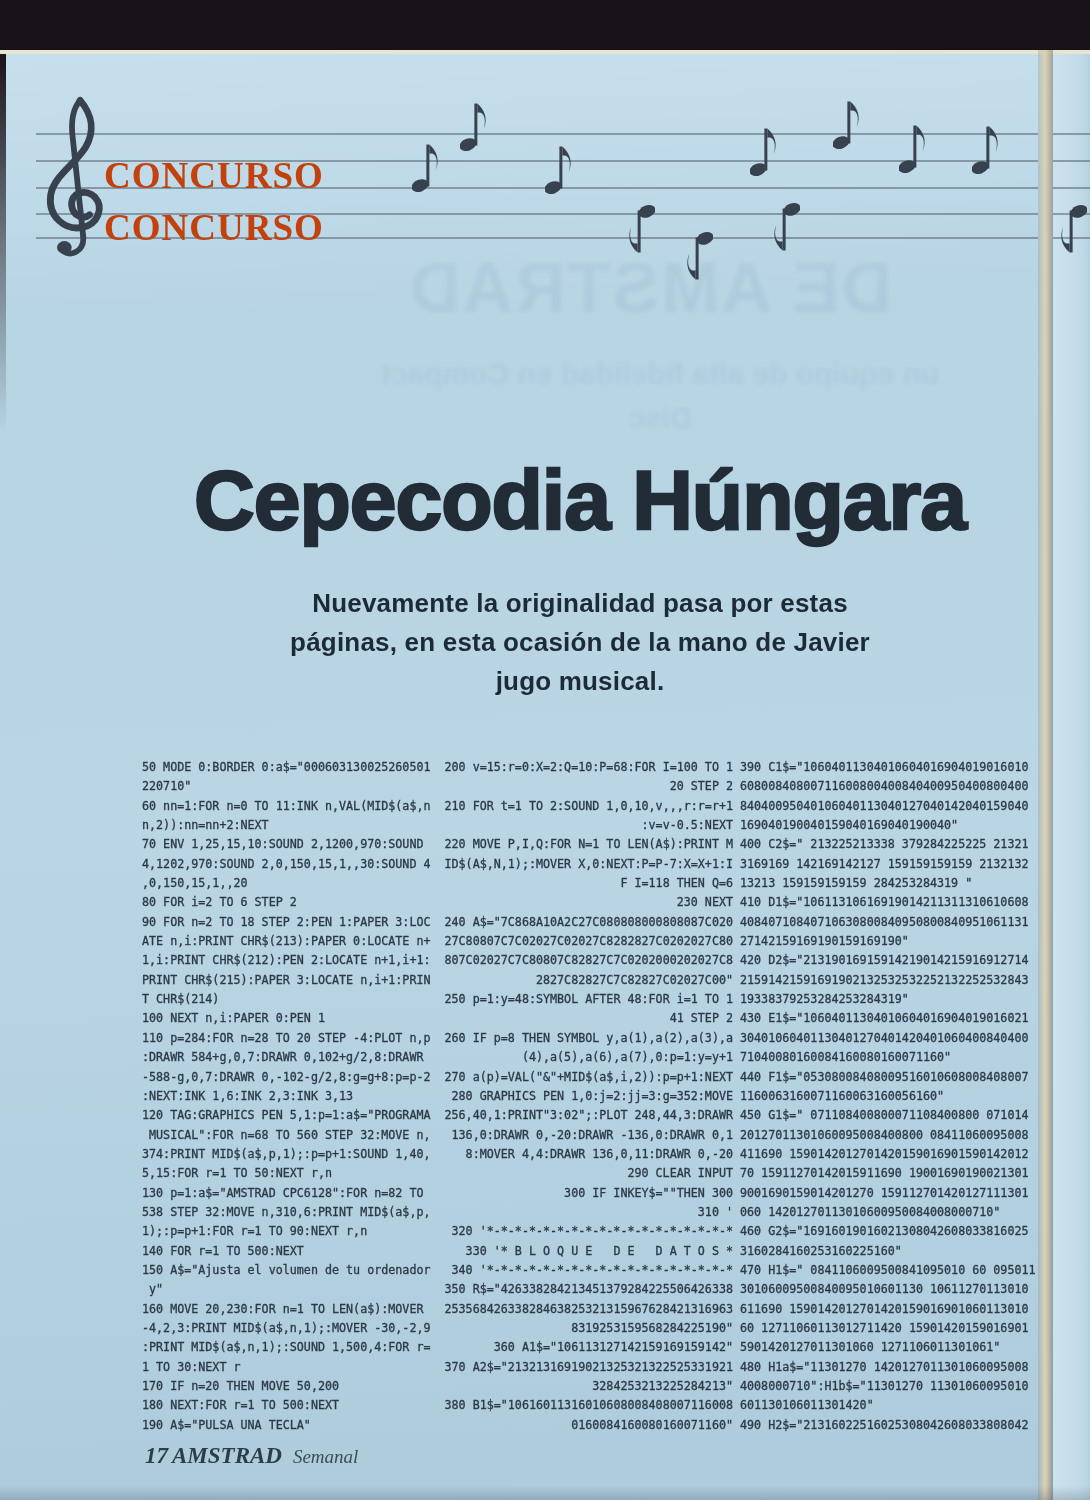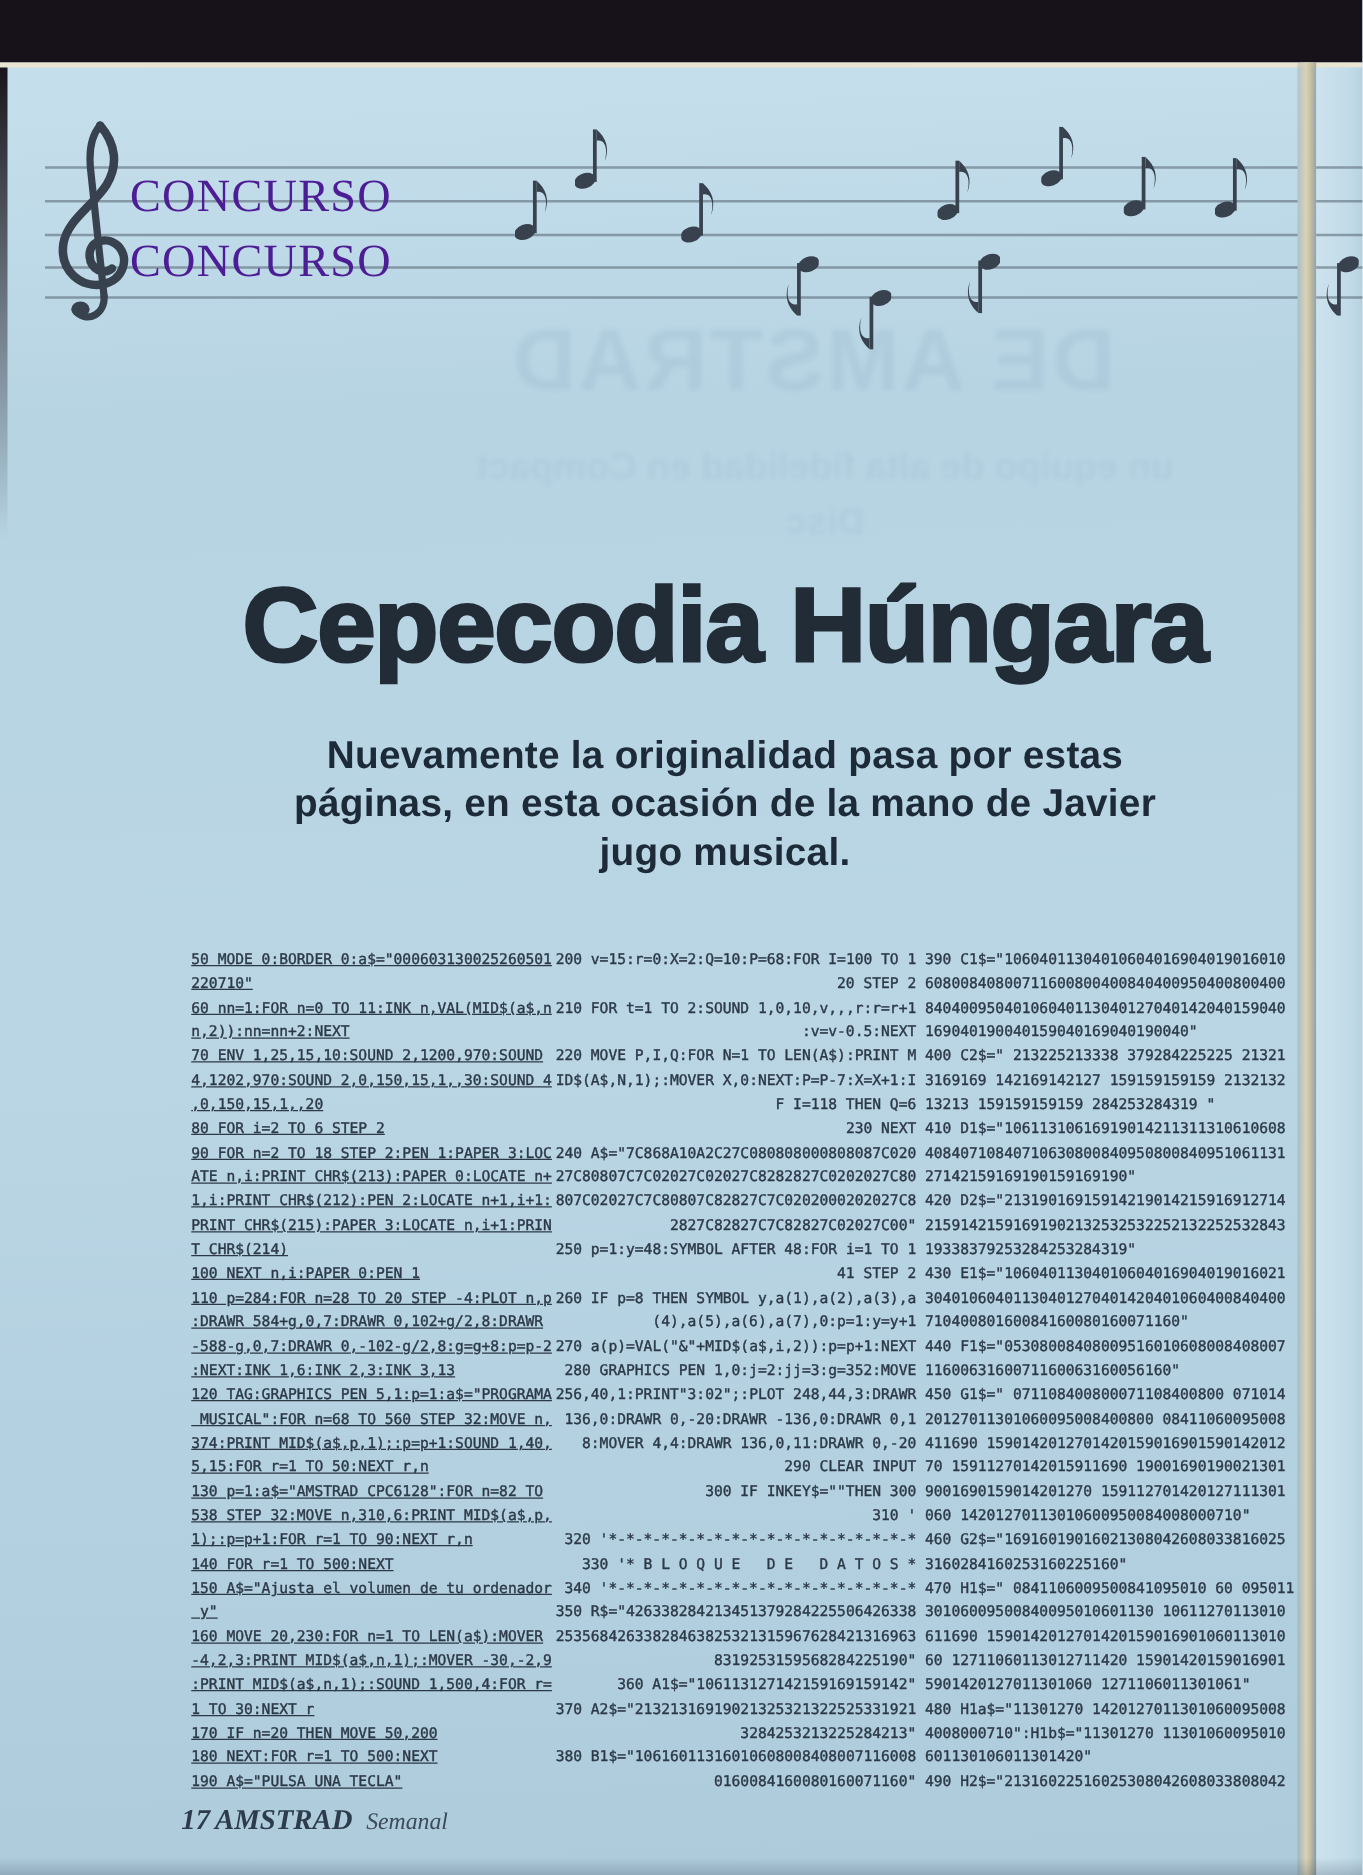--- a/index.html
+++ b/index.html
@@ -22,34 +22,34 @@
   
   .fold { position:absolute; left:1038px; top:50px; width:15px; height:1450px;
     background:linear-gradient(90deg, rgba(90,85,60,.18) 0%, #d9d2b6 45%, #cfc7a9 60%, rgba(80,75,55,.38) 100%); }
   .strip { position:absolute; left:1053px; top:54px; width:37px; height:1446px;
     background:linear-gradient(90deg,#cde2ee 0%,#c2dbe8 70%,#b6d2e1 100%); }
 
   
   .staff-line { position:absolute; left:36px; width:1002px; height:2px; background:rgba(84,99,112,.55); }
   .staff-line.strip-seg { left:1053px; width:37px; }
 
-  .section-title { position:absolute; left:104px; top:132px; font-family:"Liberation Serif", serif;
-    font-weight:normal; font-size:37px; line-height:52px; letter-spacing:1px; color:#4c1d95; }
+  .section-title { position:absolute; left:104px; top:150px; font-family:"Liberation Serif", serif;
+    font-weight:bold; font-size:37px; line-height:52px; letter-spacing:1px; color:#c2410c; }
 
   .article-title { position:absolute; left:140px; top:452px; width:880px; text-align:center;
     font-size:84px; font-weight:800; letter-spacing:-1px; color:#222c37;
     -webkit-text-stroke:2.5px #222c37; }
 
   .intro { position:absolute; left:150px; top:584px; width:860px; text-align:center;
-    font-size:31px; font-weight:bold; line-height:39px; color:#1d2a38; letter-spacing:.2px; }
+    font-size:26px; font-weight:bold; line-height:39px; color:#1d2a38; letter-spacing:.2px; }
 
   .code-col { position:absolute; top:758px; width:300px;
     font-family:"DejaVu Sans Mono", monospace; font-size:11.7px; line-height:19.35px;
     color:#2c3947; white-space:pre; -webkit-text-stroke:.3px #2c3947; }
-  #col1 { left:153px;text-decoration:underline; } #col2 { left:433px;text-align:right; } #col3 { left:740px; }
+  #col1 { left:142px; } #col2 { left:433px;text-align:right; } #col3 { left:740px; }
 
   .footer { position:absolute; left:145px; top:1443px; font-family:"Liberation Serif", serif;
     font-style:italic; color:#2c3c4c; }
   .footer .mag { font-weight:bold; font-size:23px; }
   .footer .suffix { font-size:19px; margin-left:7px; color:#3c4c5c;margin-top:39px; }
 
   .note { position:absolute; width:28px; height:60px; }
   .note svg { width:100%; height:100%; }
   .note.down { transform:rotate(180deg); }
   .clef { position:absolute; left:36px; top:92px; width:84px; height:160px; }

